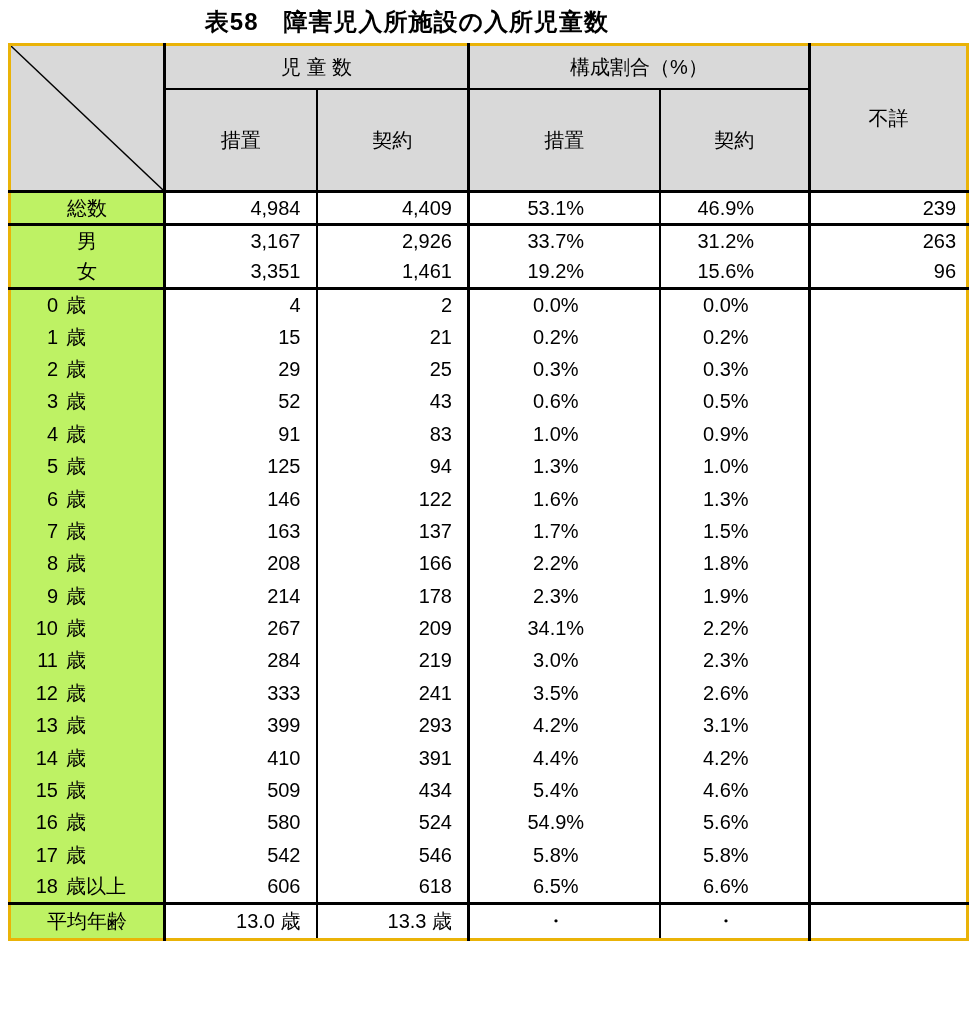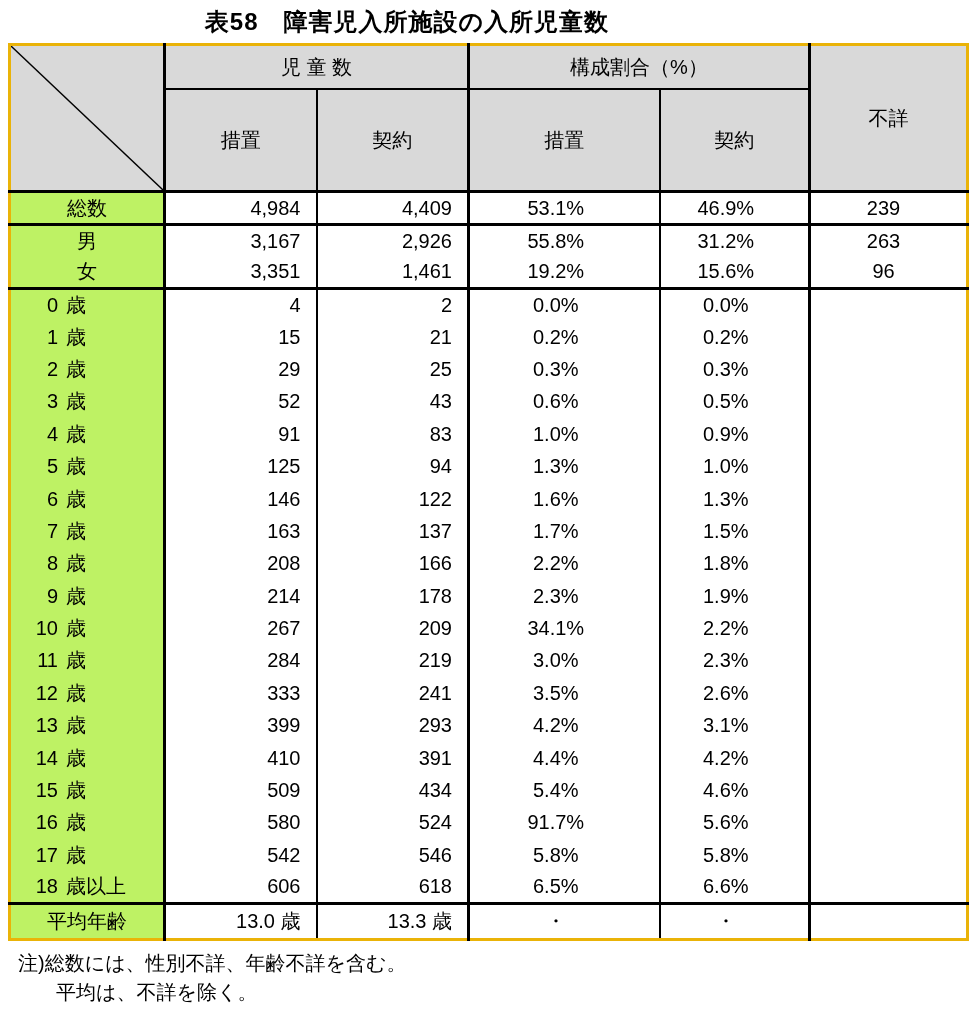--- a/index.html
+++ b/index.html
@@ -38,21 +38,21 @@
   tbody{border-top:3px solid #000;}
   tbody td.col-label{
     background:#bef264;text-align:center;
     border-right:3px solid #000;
   }
   tbody td.col-label.age{text-align:left;}
   .num{display:inline-block;width:47px;text-align:right;}
   .unit{margin-left:8px;}
   .c-n{text-align:right;padding-right:15px;}
   .c-p{text-align:center;padding-right:17px;}
-  .c-u{text-align:center;padding-right:10px;}
+  .c-u{text-align:right;padding-right:10px;}
   tbody[data-section="total"] tr{height:33px;}
   tbody[data-section="gender"] tr{height:32px;}
   tbody[data-section="age"] tr{height:32.4px;}
   tbody[data-section="average"] tr{height:36px;}
   .notes{margin:8px 0 0 0;font-size:20px;line-height:29px;}
   .note.n1{margin-left:18px;}
   .note.n2{margin-left:56px;}
 </style>
 </head>
 <body>
@@ -96,21 +96,21 @@
           <td class="c-p bl3">53.1%</td>
           <td class="c-p">46.9%</td>
           <td class="c-u bl3">239</td>
         </tr>
       </tbody>
     <tbody data-section="gender">
         <tr>
           <td class="col-label">男</td>
           <td class="c-n">3,167</td>
           <td class="c-n">2,926</td>
-          <td class="c-p bl3">55.8%</td>
+          <td class="c-p bl3">33.7%</td>
           <td class="c-p">31.2%</td>
           <td class="c-u bl3">263</td>
         </tr>
         <tr>
           <td class="col-label">女</td>
           <td class="c-n">3,351</td>
           <td class="c-n">1,461</td>
           <td class="c-p bl3">19.2%</td>
           <td class="c-p">15.6%</td>
           <td class="c-u bl3">96</td>
@@ -242,21 +242,21 @@
           <td class="c-n">509</td>
           <td class="c-n">434</td>
           <td class="c-p bl3">5.4%</td>
           <td class="c-p">4.6%</td>
           <td class="c-u bl3"></td>
         </tr>
         <tr>
           <td class="col-label age"><span class="num">16</span><span class="unit">歳</span></td>
           <td class="c-n">580</td>
           <td class="c-n">524</td>
-          <td class="c-p bl3">91.7%</td>
+          <td class="c-p bl3">54.9%</td>
           <td class="c-p">5.6%</td>
           <td class="c-u bl3"></td>
         </tr>
         <tr>
           <td class="col-label age"><span class="num">17</span><span class="unit">歳</span></td>
           <td class="c-n">542</td>
           <td class="c-n">546</td>
           <td class="c-p bl3">5.8%</td>
           <td class="c-p">5.8%</td>
           <td class="c-u bl3"></td>
@@ -275,18 +275,14 @@
           <td class="col-label">平均年齢</td>
           <td class="c-n">13.0 歳</td>
           <td class="c-n">13.3 歳</td>
           <td class="c-p bl3">・</td>
           <td class="c-p">・</td>
           <td class="c-u bl3"></td>
         </tr>
       </tbody>
   </table>
 
-  <div class="notes">
-    <div class="note n1">注)総数には、性別不詳、年齢不詳を含む。</div>
-    <div class="note n2">平均は、不詳を除く。</div>
-  </div>
 
 </div>
 
 </body></html>

